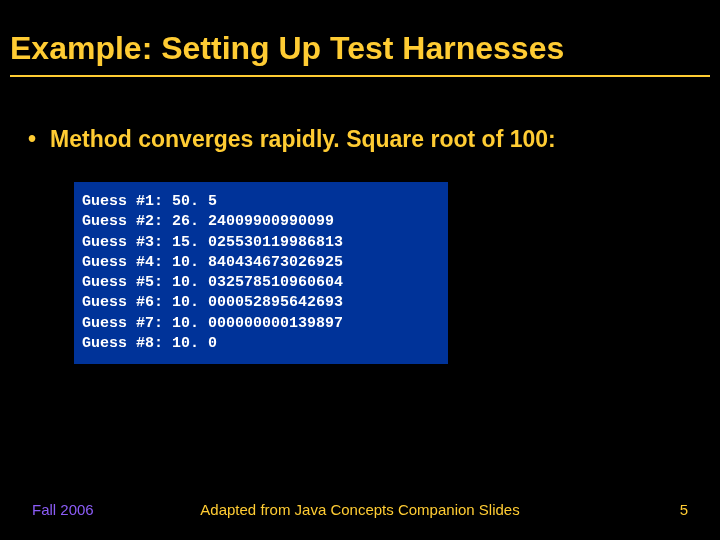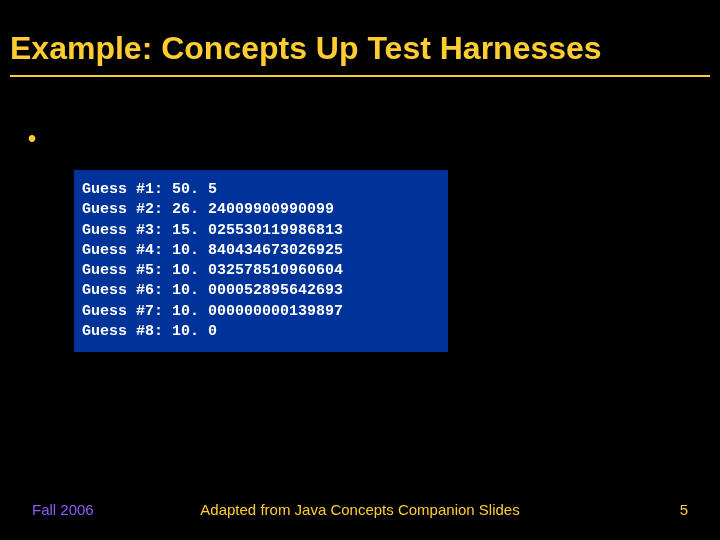--- a/index.html
+++ b/index.html
@@ -36,21 +36,21 @@
     color: #ffcc33;
     font-size: 23px;
     font-weight: bold;
   }
   .bullet-dot {
     margin-right: 14px;
     line-height: 1.2;
   }
   .code-box {
     position: absolute;
-    top: 168px;
+    top: 180px;
     left: 72px;
     width: 378px;
     background: #003399;
     border: 2px solid #000;
     padding: 10px 8px 10px 8px;
     font-family: "Courier New", Courier, monospace;
     font-size: 15px;
     font-weight: bold;
     color: #ffffff;
     line-height: 1.35;
@@ -78,24 +78,25 @@
     bottom: 22px;
     color: #ffcc33;
     font-size: 15px;
   }
 </style>
 </head>
 <body>
 
 <div class="slide">
 
-  <div class="title">Example: Concepts Up Test Harnesses</div>
+  <div class="title">Example: Setting Up Test Harnesses</div>
 
   <div class="bullet-row">
     <span class="bullet-dot">•</span>
+    <span>Method converges rapidly. Square root of 100:</span>
   </div>
 
   <div class="code-box">Guess #1: 50. 5
 Guess #2: 26. 24009900990099
 Guess #3: 15. 025530119986813
 Guess #4: 10. 840434673026925
 Guess #5: 10. 032578510960604
 Guess #6: 10. 000052895642693
 Guess #7: 10. 000000000139897
 Guess #8: 10. 0</div>

